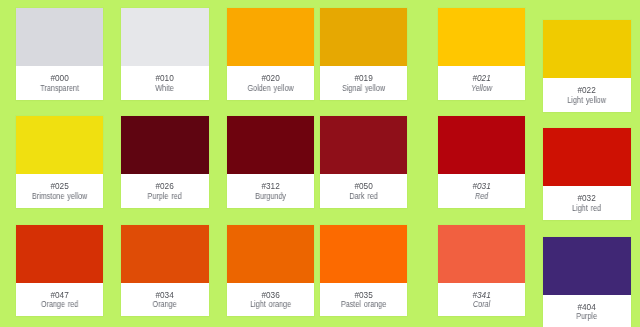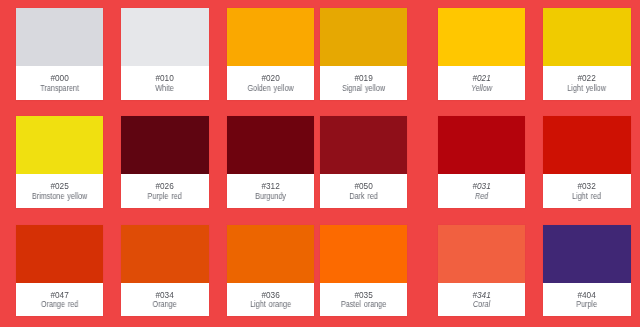--- a/index.html
+++ b/index.html
@@ -3,31 +3,31 @@
 <meta charset="utf-8">
 <title>Colour swatch grid</title>
 <style>
   html,body{margin:0;padding:0;}
   body{
     width:640px;height:327px;background:#ffffff;overflow:hidden;
     font-family:"Liberation Sans",sans-serif;
     -webkit-font-smoothing:antialiased;
     -moz-osx-font-smoothing:grayscale;
   }
-  .grid{position:relative;width:640px;height:327px;background:#ef4444;}
+  .grid{position:relative;width:640px;height:327px;background:#bef264;}
   .card{
     position:absolute;
     width:87.2px;height:91.5px;
     background:#ffffff;
     box-sizing:border-box;
     box-shadow:0 0 0 1px rgba(0,0,0,0.013), 0 1px 2px rgba(0,0,0,0.022);
   }
   .r0{top:8px;} .r1{top:116.48px;} .r2{top:224.96px;}
   .c0{left:16px;} .c1{left:121.48px;} .c2{left:227px;}
-  .c3{left:320px;} .c4{left:437.92px;font-style:italic;} .c5{left:543.4px;}
+  .c3{left:320px;} .c4{left:437.92px;font-style:italic;} .c5{left:543.4px;margin-top:12px;}
   .swatch{position:absolute;left:0;top:0;width:87.2px;height:58px;}
   .meta{position:absolute;left:0;top:58px;width:87.2px;height:33.5px;text-align:center;}
   .code{position:absolute;left:0;top:7.9px;width:87.2px;font-size:8.25px;color:#4f5157;line-height:10px;white-space:nowrap;will-change:transform;}
   .nm{position:absolute;left:0;top:17.5px;width:87.2px;font-size:8.25px;color:#686b73;line-height:10px;white-space:nowrap;word-spacing:1.0px;transform:scaleX(0.875);will-change:transform;}
 </style>
 </head>
 <body>
 
 <div class="grid">
   <div class="card r0 c0">

